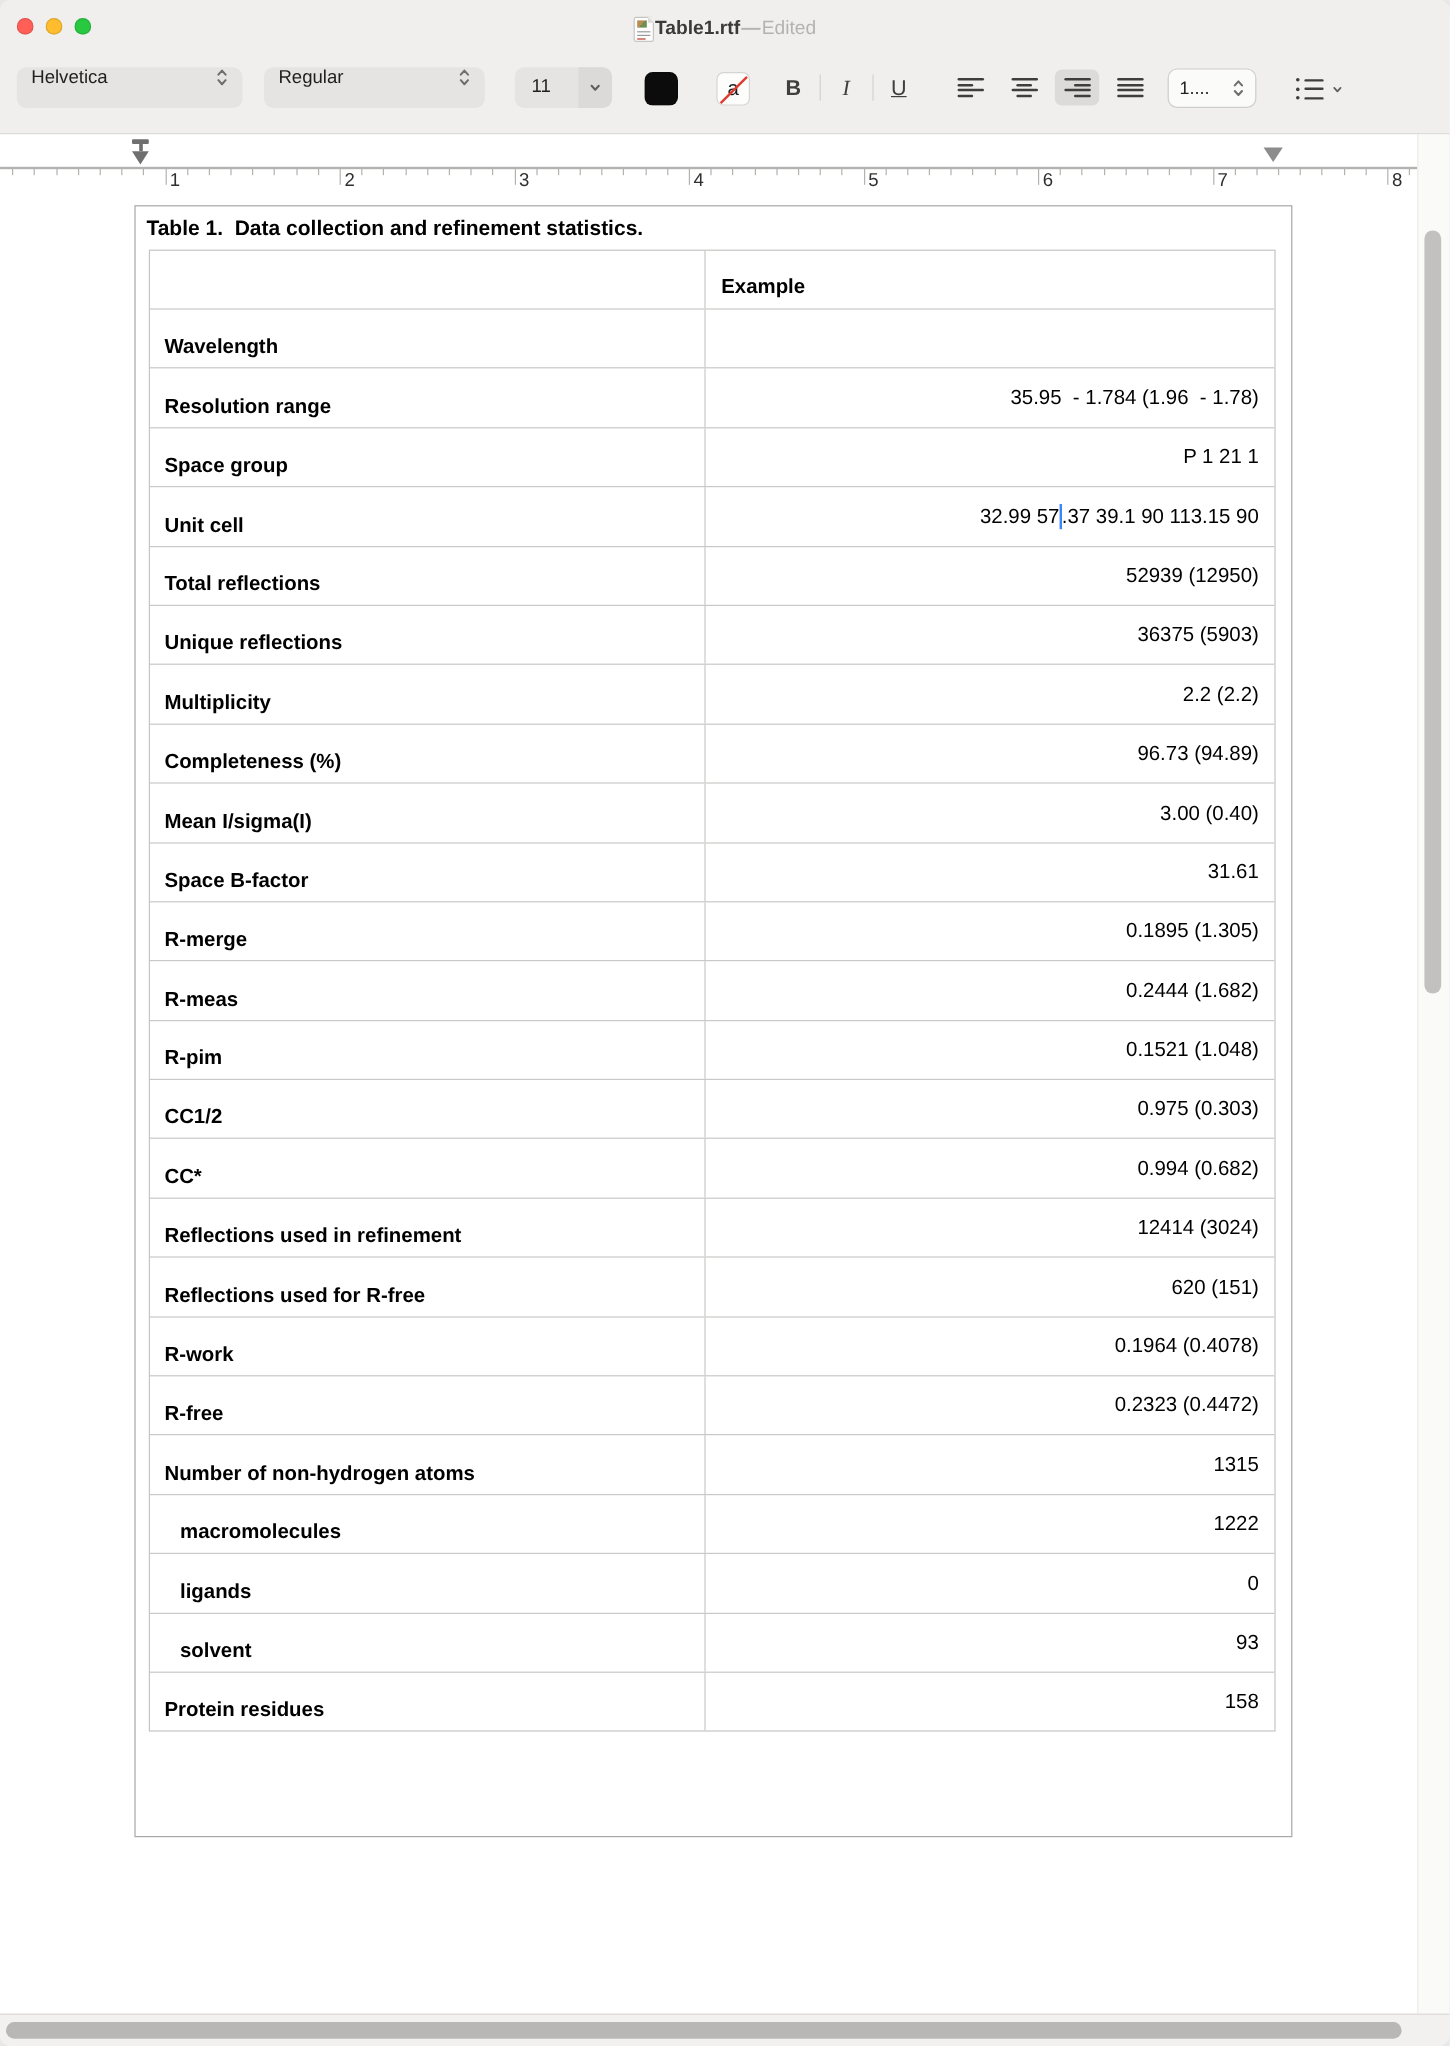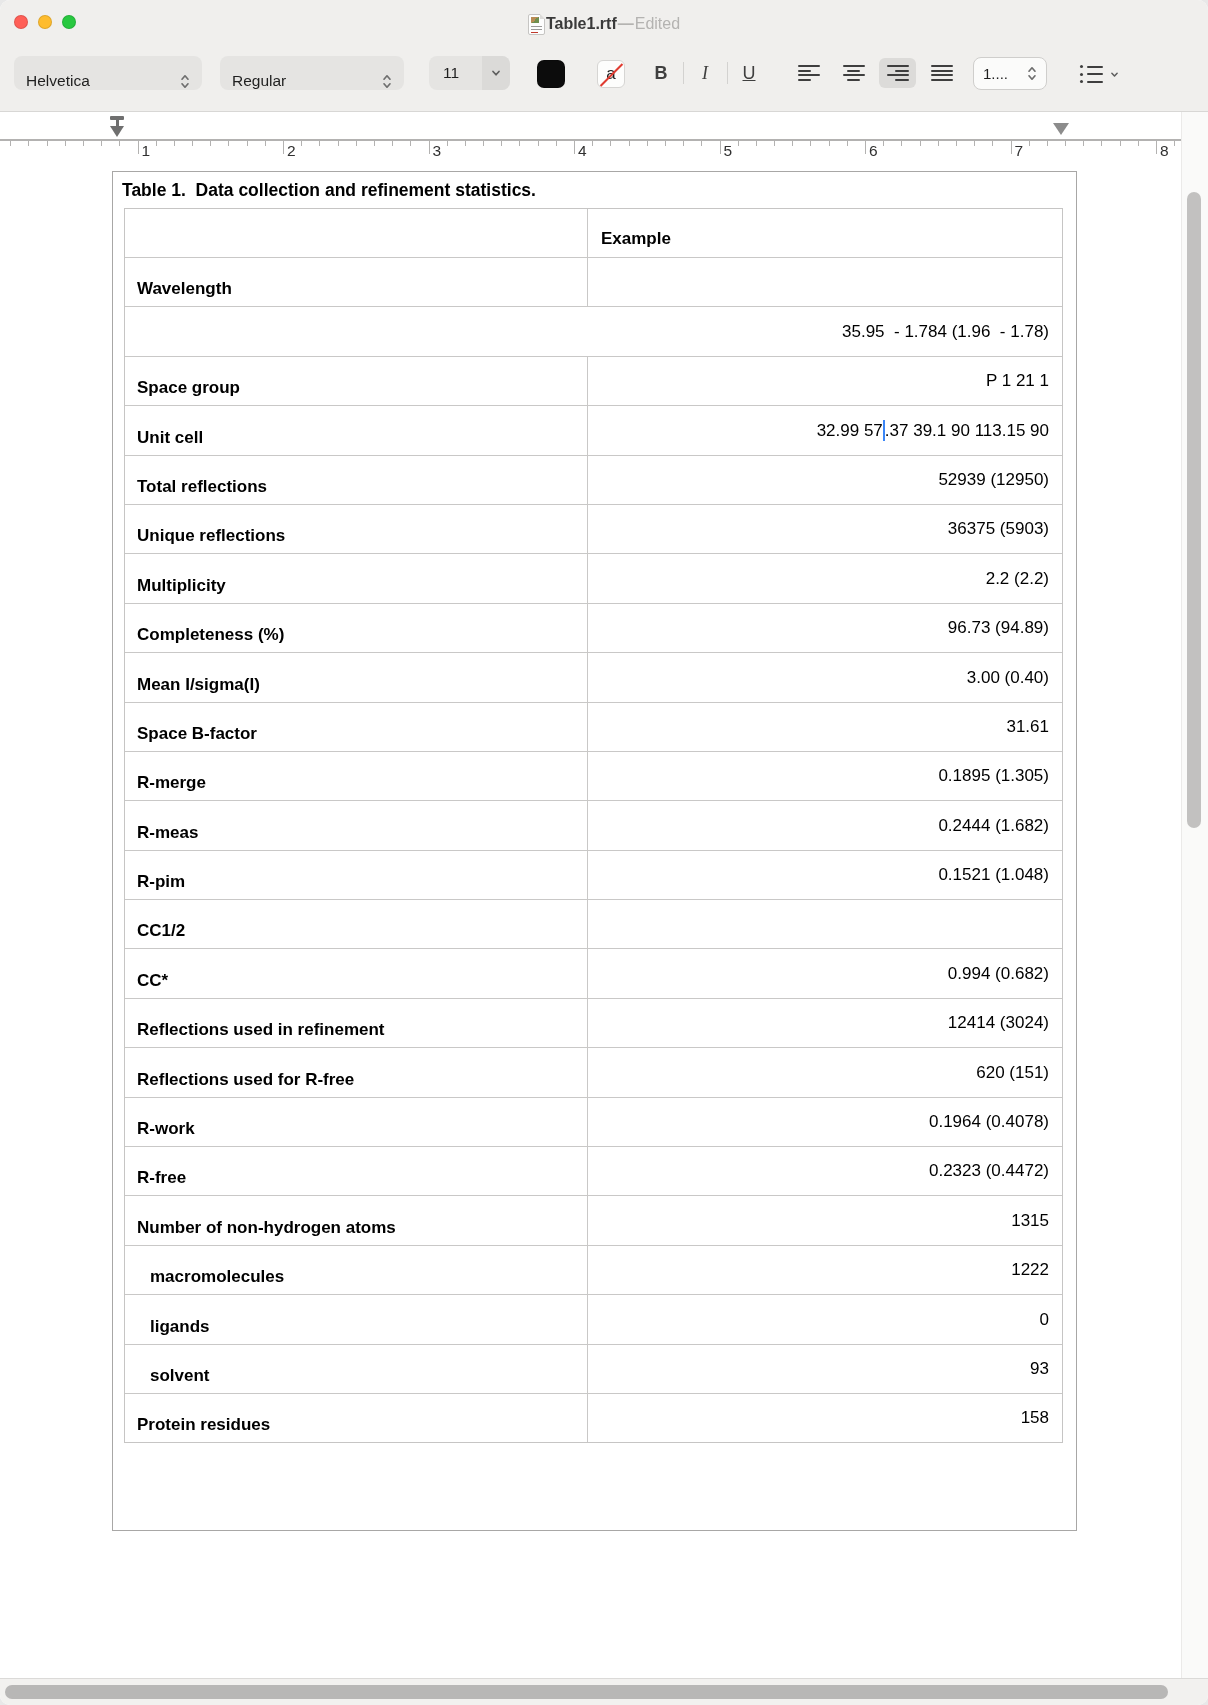--- a/index.html
+++ b/index.html
@@ -18,21 +18,21 @@
   .titlewrap{position:absolute;left:0;top:0;width:1208px;height:48px;display:flex;align-items:center;justify-content:center;gap:1px;}
   .docicon{position:relative;width:17px;height:21px;background:#fdfdfd;border:1px solid #c6c5c3;border-radius:2px;}
   .docicon .fold{position:absolute;right:-1px;top:-1px;width:0;height:0;border-left:5px solid #dcdbd9;border-top:5px solid #f0efed;}
   .docicon .pic{position:absolute;left:2px;top:2px;width:8px;height:6px;background:linear-gradient(135deg,#b98c55 0 50%,#6f8f4e 50% 100%);}
   .docicon .ln{position:absolute;left:2px;height:1.5px;background:#9a9998;}
   .docicon .l1{top:11px;width:11px;} .docicon .l2{top:14px;width:11px;} .docicon .l3{top:17px;width:7px;background:#c0392b;}
   .wtitle{font-size:16px;font-weight:bold;color:#3a3a3a;}
   .wsep{font-size:16px;color:#b4b3b1;font-weight:bold;}
   .wedited{font-size:16px;color:#b4b3b1;}
   
-  .select{position:absolute;top:56px;height:34px;background:#e5e4e2;border-radius:8px;display:flex;align-items:flex-end;
+  .select{position:absolute;top:56px;height:34px;background:#e5e4e2;border-radius:8px;display:flex;align-items:flex-start;
           font-size:15.5px;color:#1f1f1f;padding:0 12px;}
   .select .lbl{flex:1;}
   .sizecombo{position:absolute;top:56px;left:429px;width:81px;height:34px;background:#e5e4e2;border-radius:8px;}
   .sizecombo .num{position:absolute;left:14px;top:0;height:34px;display:flex;align-items:center;font-size:15.5px;color:#1f1f1f;}
   .sizecombo .chev{position:absolute;right:0;top:0;width:28px;height:34px;background:#dbdad8;border-radius:0 8px 8px 0;display:flex;align-items:center;justify-content:center;}
   .well{position:absolute;top:60px;left:537px;width:28px;height:28px;border-radius:7px;background:#0c0c0c;border:1px solid #00000022;}
   .nohl{position:absolute;top:60px;left:597px;width:28px;height:28px;border-radius:6px;background:#fdfdfc;border:1px solid #d6d5d3;display:flex;align-items:center;justify-content:center;font-size:17px;color:#1d1d1d;}
   .nohl .slash{position:absolute;left:-2px;top:13px;width:31px;height:2px;background:#e03b30;transform:rotate(-45deg);}
   .fmtbtn{position:absolute;top:58px;height:30px;display:flex;align-items:center;justify-content:center;color:#3f3f3f;}
   .fb-b{left:648px;width:26px;font-weight:bold;font-size:18px;}
@@ -308,20 +308,23 @@
         <div id="table-rows">
             <div class="trow">
               <div class="lcell">
                 <span class="lab">Wavelength</span>
               </div>
               <div class="vcell">
                 <span class="val"></span>
               </div>
             </div>
             <div class="trow">
+              <div class="lcell">
+                <span class="lab">Resolution range</span>
+              </div>
               <div class="vcell">
                 <span class="val">35.95  - 1.784 (1.96  - 1.78)</span>
               </div>
             </div>
             <div class="trow">
               <div class="lcell">
                 <span class="lab">Space group</span>
               </div>
               <div class="vcell">
                 <span class="val">P 1 21 1</span>
@@ -405,20 +408,23 @@
               <div class="lcell">
                 <span class="lab">R-pim</span>
               </div>
               <div class="vcell">
                 <span class="val">0.1521 (1.048)</span>
               </div>
             </div>
             <div class="trow">
               <div class="lcell">
                 <span class="lab">CC1/2</span>
+              </div>
+              <div class="vcell">
+                <span class="val">0.975 (0.303)</span>
               </div>
             </div>
             <div class="trow">
               <div class="lcell">
                 <span class="lab">CC*</span>
               </div>
               <div class="vcell">
                 <span class="val">0.994 (0.682)</span>
               </div>
             </div>

